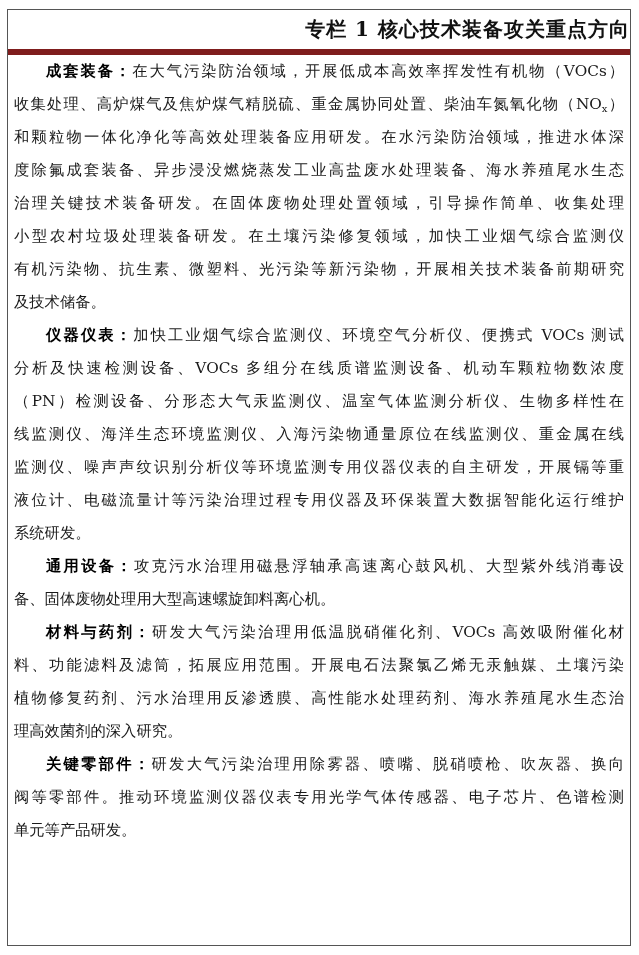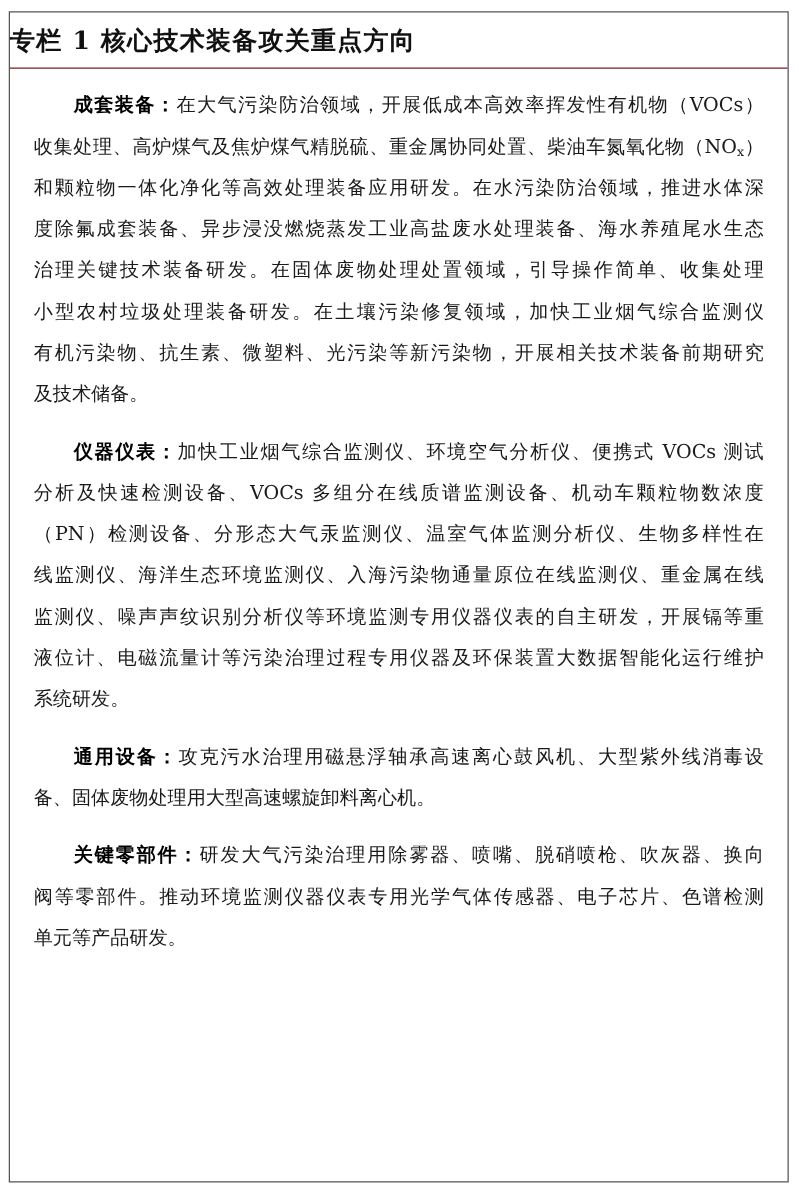--- a/index.html
+++ b/index.html
@@ -1,30 +1,30 @@
 <!DOCTYPE html>
 <html><head>
 <meta charset="utf-8">
 <style>
   html, body { margin: 0; padding: 0; background: #ffffff; }
   body { width: 639px; height: 955px; position: relative; overflow: hidden;
          font-family: "DejaVu Serif", "Liberation Serif", serif; color: #1a1a1a; }
   .box { position: absolute; left: 7px; top: 9px; width: 624px; height: 937px;
          border: 1px solid #555; box-sizing: border-box; }
-  .header { height: 45px; border-bottom: 1px solid #7f1d1d; box-sizing: border-box;
-            display: flex; align-items: center; justify-content: flex-start; }
+  .header { height: 45px; border-bottom: 6px solid #7f1d1d; box-sizing: border-box;
+            display: flex; align-items: center; justify-content: flex-end; }
   .title { font-size: 20px; font-weight: bold; letter-spacing: 1px; color: #111; }
   .content { padding: 0 6px 0 6px; }
   .line { height: 33px; line-height: 33px; font-size: 15.3px; white-space: nowrap;
           text-align: justify; text-align-last: justify; overflow: hidden; }
   .line.last { text-align-last: left; }
   .line.indent { padding-left: 32px; }
   .lead { font-weight: bold; color: #000; }
   sub { font-size: 10px; line-height: 0; vertical-align: -3px; }
-  .paragraph { margin: 13px; }
+  .paragraph { margin: 0; }
 </style>
 </head>
 <body>
 
 <div class="box">
   <div class="header">
     <span class="title">专栏 1  核心技术装备攻关重点方向</span>
   </div>
 
   <div class="content">
@@ -48,20 +48,26 @@
       <div class="line">监测仪、噪声声纹识别分析仪等环境监测专用仪器仪表的自主研发，开展镉等重</div>
       <div class="line">液位计、电磁流量计等污染治理过程专用仪器及环保装置大数据智能化运行维护</div>
       <div class="line last">系统研发。</div>
     </div>
 
     <div class="paragraph">
       <div class="line indent"><span class="lead">通用设备：</span><span>攻克污水治理用磁悬浮轴承高速离心鼓风机、大型紫外线消毒设</span></div>
       <div class="line last">备、固体废物处理用大型高速螺旋卸料离心机。</div>
     </div>
 
+    <div class="paragraph">
+      <div class="line indent"><span class="lead">材料与药剂：</span><span>研发大气污染治理用低温脱硝催化剂、VOCs 高效吸附催化材</span></div>
+      <div class="line">料、功能滤料及滤筒，拓展应用范围。开展电石法聚氯乙烯无汞触媒、土壤污染</div>
+      <div class="line">植物修复药剂、污水治理用反渗透膜、高性能水处理药剂、海水养殖尾水生态治</div>
+      <div class="line last">理高效菌剂的深入研究。</div>
+    </div>
 
     <div class="paragraph">
       <div class="line indent"><span class="lead">关键零部件：</span><span>研发大气污染治理用除雾器、喷嘴、脱硝喷枪、吹灰器、换向</span></div>
       <div class="line">阀等零部件。推动环境监测仪器仪表专用光学气体传感器、电子芯片、色谱检测</div>
       <div class="line last">单元等产品研发。</div>
     </div>
 
   </div>
 </div>
 

